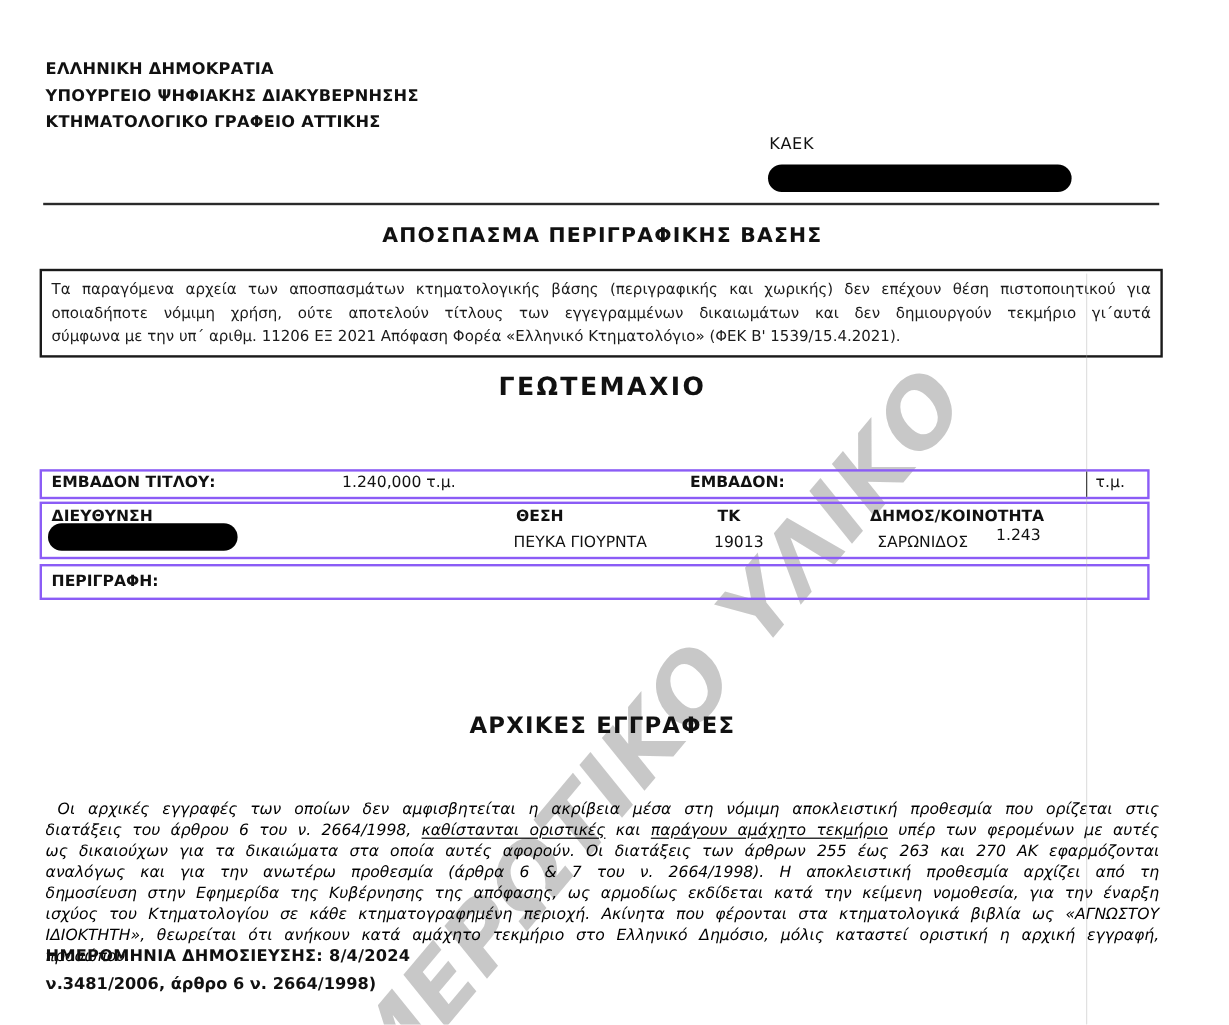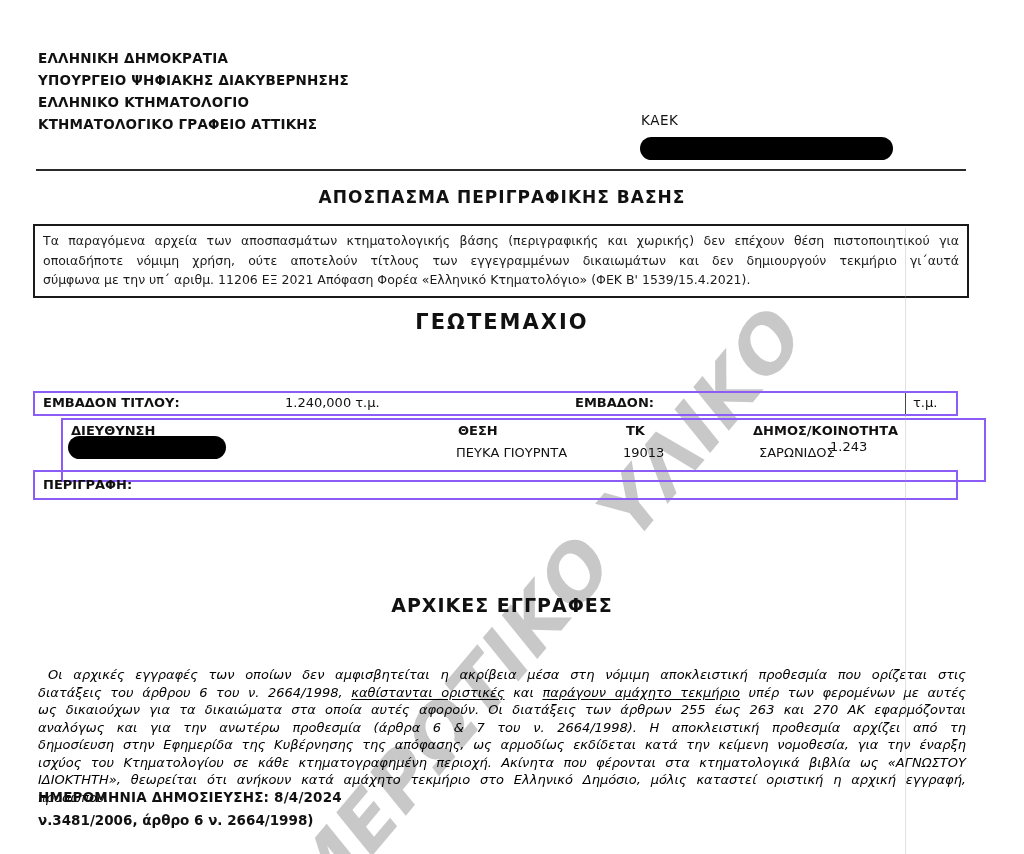--- a/index.html
+++ b/index.html
@@ -29,21 +29,21 @@
     left:33px;top:224px;width:936px;box-sizing:border-box;
     border:2px solid #1a1a1a;padding:5px 8px 6px 8px;
     font-size:12.5px;line-height:19.5px;color:#1b1b1b;
   }
   .just{text-align:justify;text-align-last:justify;}
   .section-geo{left:36px;top:310px;width:932px;text-align:center;font-size:21px;font-weight:bold;letter-spacing:2px;}
   .section-initial{left:36px;top:594px;width:932px;text-align:center;font-size:19px;font-weight:bold;letter-spacing:1px;}
   
   .tbox{box-sizing:border-box;border:2px solid #8b5cf6;background:transparent;}
   .box1{left:33px;top:391px;width:925px;height:25px;}
-  .box2{left:33px;top:418px;width:925px;height:64px;margin-left:28px;}
+  .box2{left:33px;top:418px;width:925px;height:48px;}
   .box3{left:33px;top:470px;width:925px;height:30px;}
   .cell{position:absolute;font-size:13px;white-space:nowrap;}
   .b{font-weight:bold;}
   .vsep{position:absolute;top:0;bottom:0;width:1px;background:#111;}
   .addr-bar{position:absolute;left:5px;top:16px;width:158px;height:23px;background:#000;border-radius:12px;}
   
   .para{
     left:38px;top:666px;width:928px;
     font-size:13px;font-style:italic;line-height:17.5px;color:#000000;
   }
@@ -58,21 +58,20 @@
 
 <div class="page">
 
   <div class="watermark">ΕΝΗΜΕΡΩΤΙΚΟ ΥΛΙΚΟ</div>
 
   <div class="content">
 
     <div class="z gov-header">
       <div>ΕΛΛΗΝΙΚΗ ΔΗΜΟΚΡΑΤΙΑ</div>
       <div>ΥΠΟΥΡΓΕΙΟ ΨΗΦΙΑΚΗΣ ΔΙΑΚΥΒΕΡΝΗΣΗΣ</div>
-      <div>ΕΛΛΗΝΙΚΟ ΚΤΗΜΑΤΟΛΟΓΙΟ</div>
       <div>ΚΤΗΜΑΤΟΛΟΓΙΚΟ ΓΡΑΦΕΙΟ  ΑΤΤΙΚΗΣ</div>
     </div>
 
     <div class="z kaek-label">ΚΑΕΚ</div>
     <div class="z kaek-bar"></div>
     <div class="z header-rule"></div>
 
     <div class="z doc-title">ΑΠΟΣΠΑΣΜΑ ΠΕΡΙΓΡΑΦΙΚΗΣ ΒΑΣΗΣ</div>
 
     <div class="z disclaimer">

